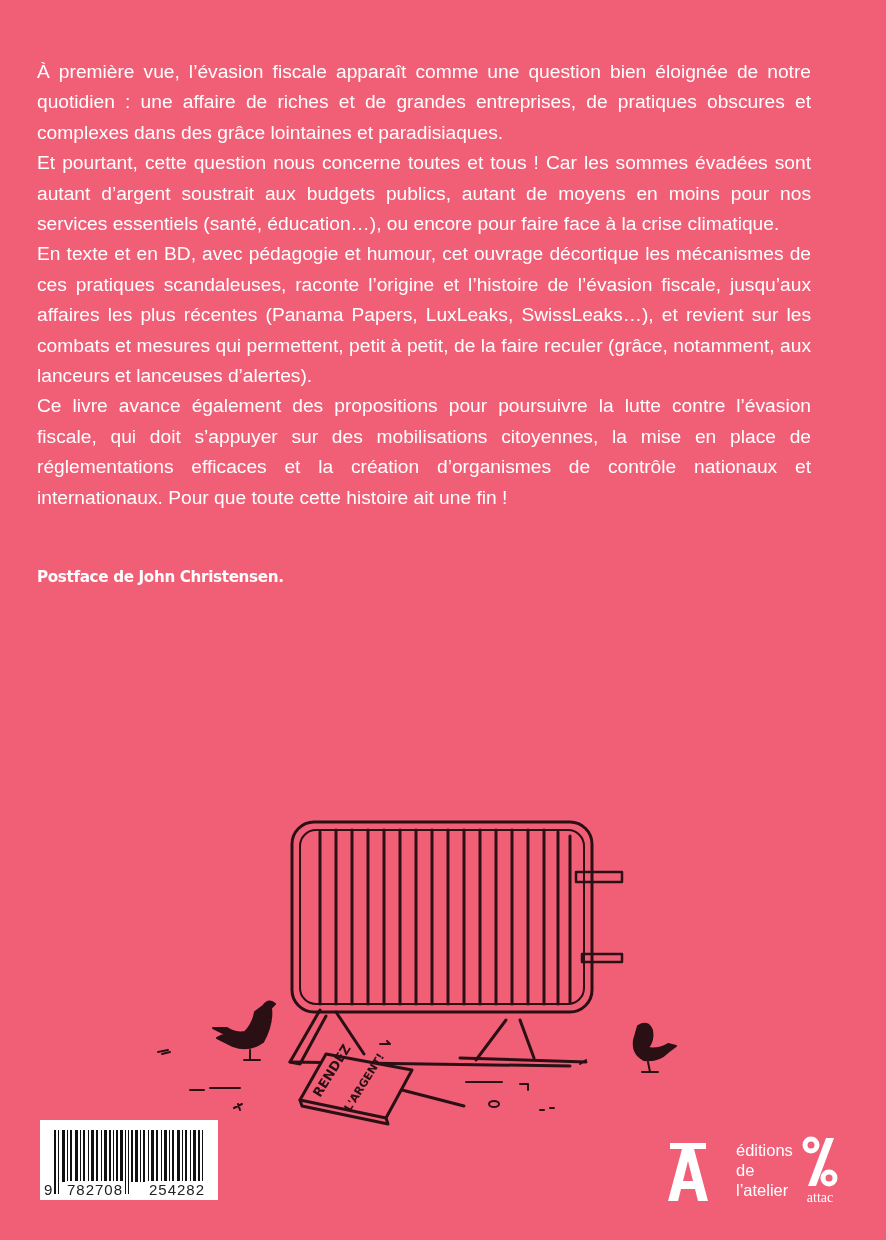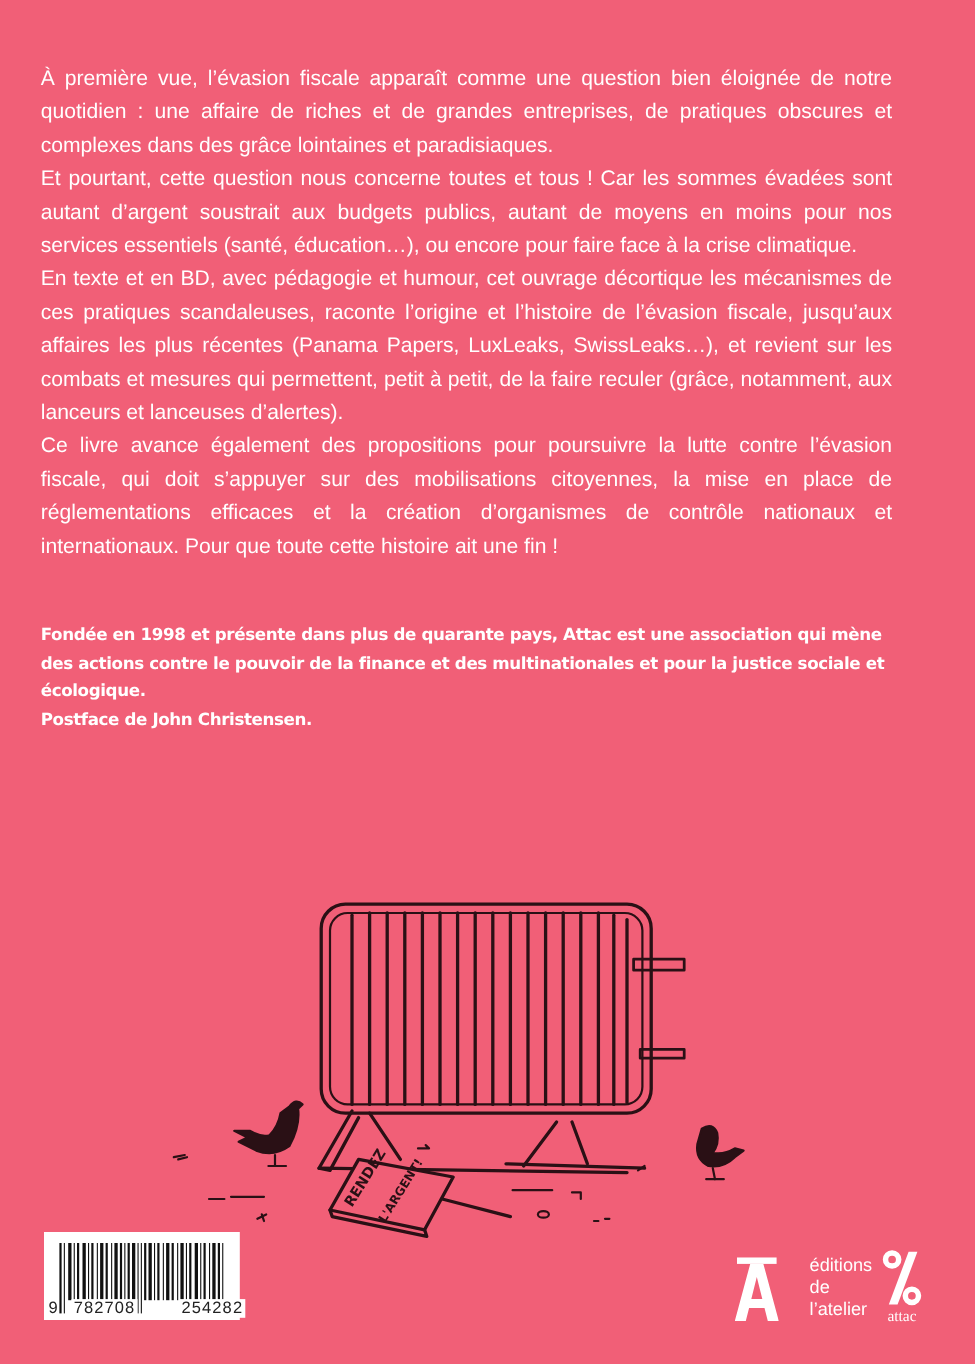--- a/index.html
+++ b/index.html
@@ -48,21 +48,21 @@
       position: absolute;
       left: 0; bottom: 2px; width: 100%;
       font-family: "Liberation Sans", sans-serif;
       font-size: 15px;
       color: #222;
       display: flex;
     }
     .barcode-digits span { background: #fff; }
     .bd-first { position: absolute; left: 4px; bottom: 0; }
     .bd-left { position: absolute; left: 25px; bottom: 0; letter-spacing: 1px; padding: 0 2px; }
-    .bd-right { position: absolute; left: 123px; bottom: 0; letter-spacing: 1px; padding: 0 2px; }
+    .bd-right { position: absolute; left: 107px; bottom: 0; letter-spacing: 1px; padding: 0 2px; }
     .publisher {
       position: absolute;
       left: 668px; top: 1140px;
       display: flex; align-items: flex-start;
     }
     .publisher-mark { width: 40px; height: 60px; margin-top: 3px; }
     .publisher-name {
       margin-left: 28px;
       font-family: "Liberation Sans", sans-serif;
       font-size: 16.5px;
@@ -85,21 +85,20 @@
 <body>
 
 <div class="blurb">
   <p>À première vue, l’évasion fiscale apparaît comme une question bien éloignée de notre quotidien : une affaire de riches et de grandes entreprises, de pratiques obscures et complexes dans des grâce lointaines et paradisiaques.</p>
   <p>Et pourtant, cette question nous concerne toutes et tous ! Car les sommes évadées sont autant d’argent soustrait aux budgets publics, autant de moyens en moins pour nos services essentiels (santé, éducation…), ou encore pour faire face à la crise climatique.</p>
   <p>En texte et en BD, avec pédagogie et humour, cet ouvrage décortique les mécanismes de ces pratiques scandaleuses, raconte l’origine et l’histoire de l’évasion fiscale, jusqu’aux affaires les plus récentes (Panama Papers, LuxLeaks, SwissLeaks…), et revient sur les combats et mesures qui permettent, petit à petit, de la faire reculer (grâce, notamment, aux lanceurs et lanceuses d’alertes).</p>
   <p class="last-left">Ce livre avance également des propositions pour poursuivre la lutte contre l’évasion fiscale, qui doit s’appuyer sur des mobilisations citoyennes, la mise en place de réglementations efficaces et la création d’organismes de contrôle nationaux et internationaux. Pour que toute cette histoire ait une fin !</p>
 </div>
 
 <div class="about">
-  <p>Fondée en 1998 et présente dans plus de quarante pays, Attac est une association qui mène des actions contre le pouvoir de la finance et des multinationales et pour la justice sociale et écologique.</p>
   <p>Postface de John Christensen.</p>
 </div>
 
 <div class="illustration">
   <svg width="560" height="320" viewBox="0 0 560 320" xmlns="http://www.w3.org/2000/svg">
     <g fill="none" stroke="#2a1015" stroke-linecap="round" stroke-linejoin="round">
 
       <g>
         <rect x="142" y="12" width="300" height="190" rx="22" ry="22" stroke-width="3"></rect>
         <rect x="150" y="20" width="284" height="174" rx="16" ry="16" stroke-width="2"></rect>

